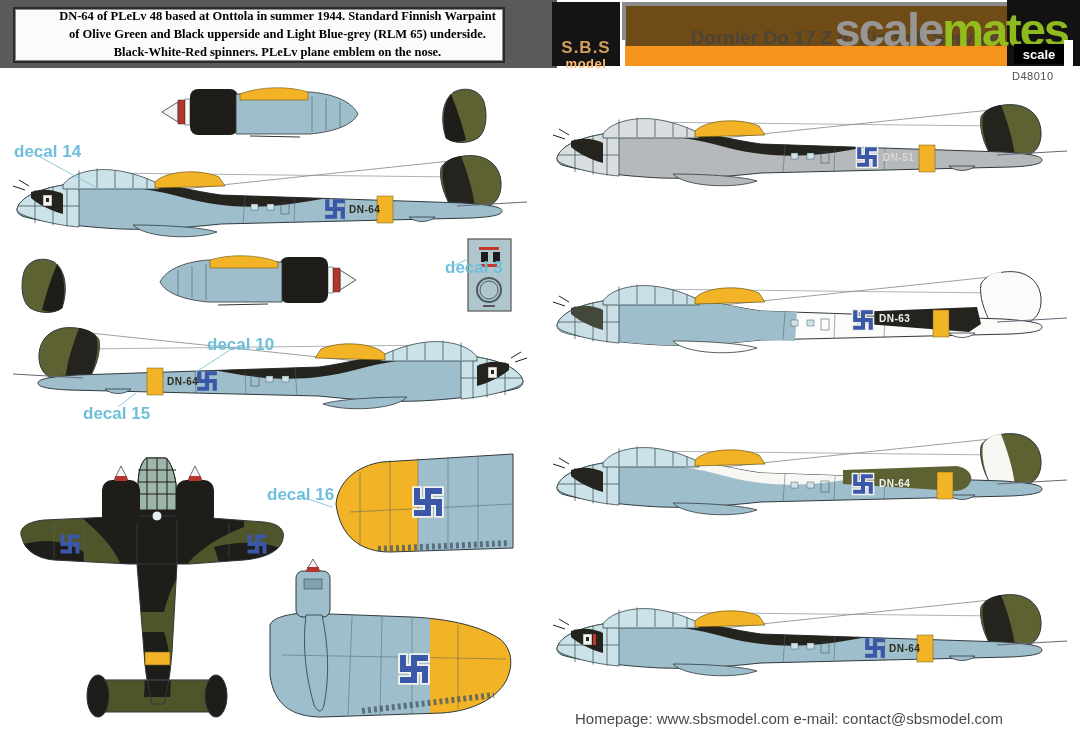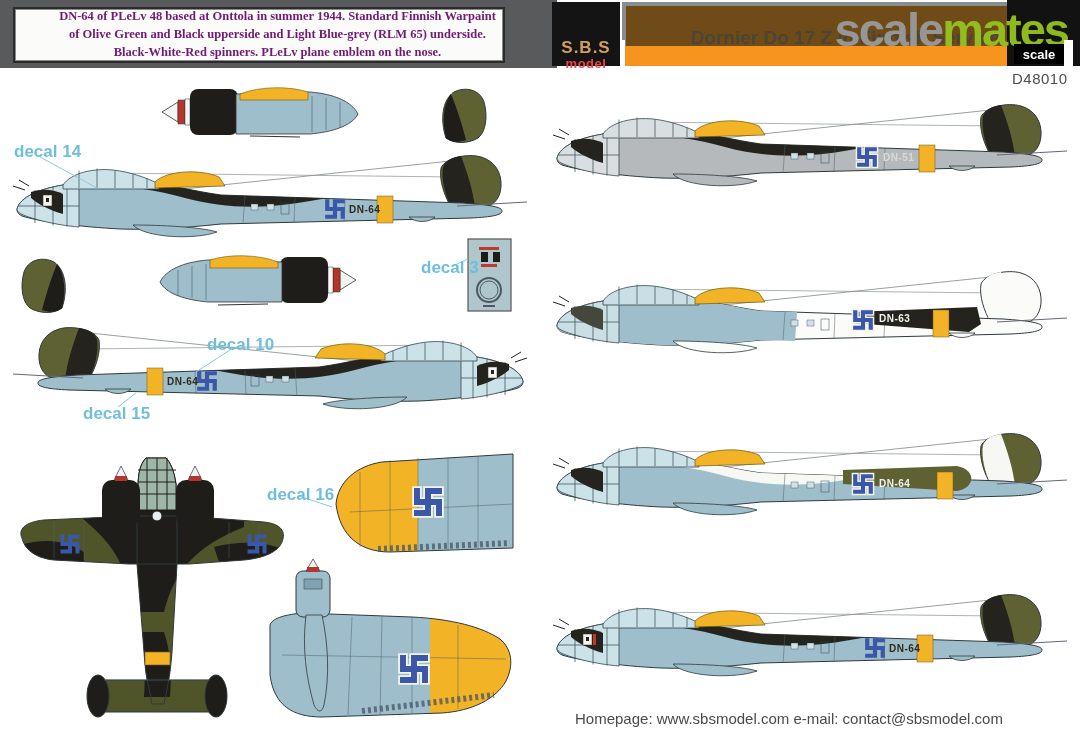--- a/index.html
+++ b/index.html
@@ -6,42 +6,42 @@
   body{width:1080px;height:743px;position:relative;background:#ffffff;
        font-family:"Liberation Sans",sans-serif;overflow:hidden;}
   .abs{position:absolute;}
 
   
   .gray-strip{left:0;top:0;width:557px;height:68px;background:#595A5C;z-index:1;}
   .info-box{left:13px;top:7px;width:488px;height:52px;background:#FBFBF9;
             border:2px solid #2B2B2B;box-shadow:0 0 0 1px #8a8a8a inset;z-index:2;
             display:flex;flex-direction:column;justify-content:center;}
   .info-box div{font-family:"Liberation Serif",serif;font-weight:bold;font-size:12.5px;
-                line-height:1.42;color:#701a75;text-align:center;white-space:nowrap;margin-left:37px;}
+                line-height:1.42;color:#000000;text-align:center;white-space:nowrap;margin-left:37px;}
   .logo-box{left:552px;top:2px;width:68px;height:64px;background:#141414;z-index:2;
             display:flex;flex-direction:column;align-items:center;justify-content:center;}
   .logo-top{color:#D2A05A;font-weight:bold;font-size:17px;letter-spacing:1px;margin-top:40px;}
-  .logo-bottom{color:#ef4444;font-weight:bold;font-size:13px;margin-top:-2px;letter-spacing:.5px;}
+  .logo-bottom{color:#fdba74;font-weight:bold;font-size:13px;margin-top:-2px;letter-spacing:.5px;}
   .banner-brown{left:622px;top:2px;width:385px;height:44px;background:#6F4B17;
                 border-top:4px solid #8B8B8B;border-left:4px solid #8B8B8B;
                 box-sizing:border-box;z-index:2;}
   .banner-orange{left:622px;top:46px;width:385px;height:20px;background:#F7941E;z-index:2;}
   .white-notch{left:620px;top:40px;width:5px;height:26px;background:#ffffff;z-index:3;}
   .banner-title{left:640px;top:27px;width:360px;text-align:right;color:#4A4439;
                 font-weight:bold;font-size:19px;z-index:3;opacity:.95;white-space:nowrap;}
   .wm-box{left:1007px;top:0;width:73px;height:66px;background:#121212;z-index:2;}
   .wm-text{top:6px;right:12px;z-index:4;font-weight:bold;font-size:47px;
            letter-spacing:-2px;line-height:1;white-space:nowrap;opacity:.96;}
   .wm-left{color:#9A9A9A;} .wm-right{color:#95C11F;}
   .wm-gap{left:1064px;top:40px;width:9px;height:26px;background:#ffffff;z-index:4;}
   .wm-sliver{left:1073px;top:40px;width:7px;height:26px;background:#121212;z-index:4;}
   .wm-badge{left:1014px;top:44px;width:50px;height:20px;background:#000;z-index:5;
             color:#fff;font-weight:bold;font-size:13px;display:flex;align-items:center;
             justify-content:center;}
-  .product-code{left:1012px;top:70px;color:#4F4F4F;font-size:15px;z-index:2;letter-spacing:.5px;text-align:center;}
+  .product-code{left:1012px;top:70px;color:#4F4F4F;font-size:11px;z-index:2;letter-spacing:.5px;text-align:center;}
 
   
   .decal-label{color:#6FBFDC;font-weight:bold;font-size:17px;z-index:30;white-space:nowrap;}
   .footer{left:575px;top:710px;font-size:15px;color:#4A4A4A;z-index:10;white-space:nowrap;}
 
   
   .pal-std {--base:#9FBECB;--glaze:#CBE2E8;--camo1:#5E6233;--camo2:#24231D;
             --fin:#5E6233;--finsw:#24231D;--nose:#24231D;--yellow:#F2B326;}
   .pal-gray{--base:#B5B9BB;--glaze:#D9DFE1;--camo1:#5E6233;--camo2:#24231D;
             --fin:#5E6233;--finsw:#24231D;--nose:#24231D;--yellow:#F2B326;}
@@ -135,21 +135,21 @@
 <div class="abs white-notch"></div>
 <div class="abs banner-title">Dornier Do 17 Z in Finnish Service</div>
 <div class="abs wm-box"></div>
 <div class="abs wm-text"><span class="wm-left">scale</span><span class="wm-right">mates</span></div>
 <div class="abs wm-gap"></div>
 <div class="abs wm-sliver"></div>
 <div class="abs wm-badge">scale</div>
 <div class="abs product-code">D48010</div>
 
 <div class="abs decal-label" style="left:14px;top:142px">decal 14</div>
-<div class="abs decal-label" style="left:421px;top:258px">decal 3</div>
+<div class="abs decal-label" style="left:445px;top:258px">decal 3</div>
 <div class="abs decal-label" style="left:207px;top:335px">decal 10</div>
 <div class="abs decal-label" style="left:83px;top:404px">decal 15</div>
 <div class="abs decal-label" style="left:267px;top:485px">decal 16</div>
 
 <svg class="abs" style="left:0;top:0;z-index:28" width="1080" height="743">
   <g stroke="#8CC8DE" stroke-width="1" fill="none">
     <path d="M40,157 L97,188"></path>
     <path d="M453,266 L468,259"></path>
     <path d="M230,350 L196,372"></path>
     <path d="M118,407 L136,393"></path>

